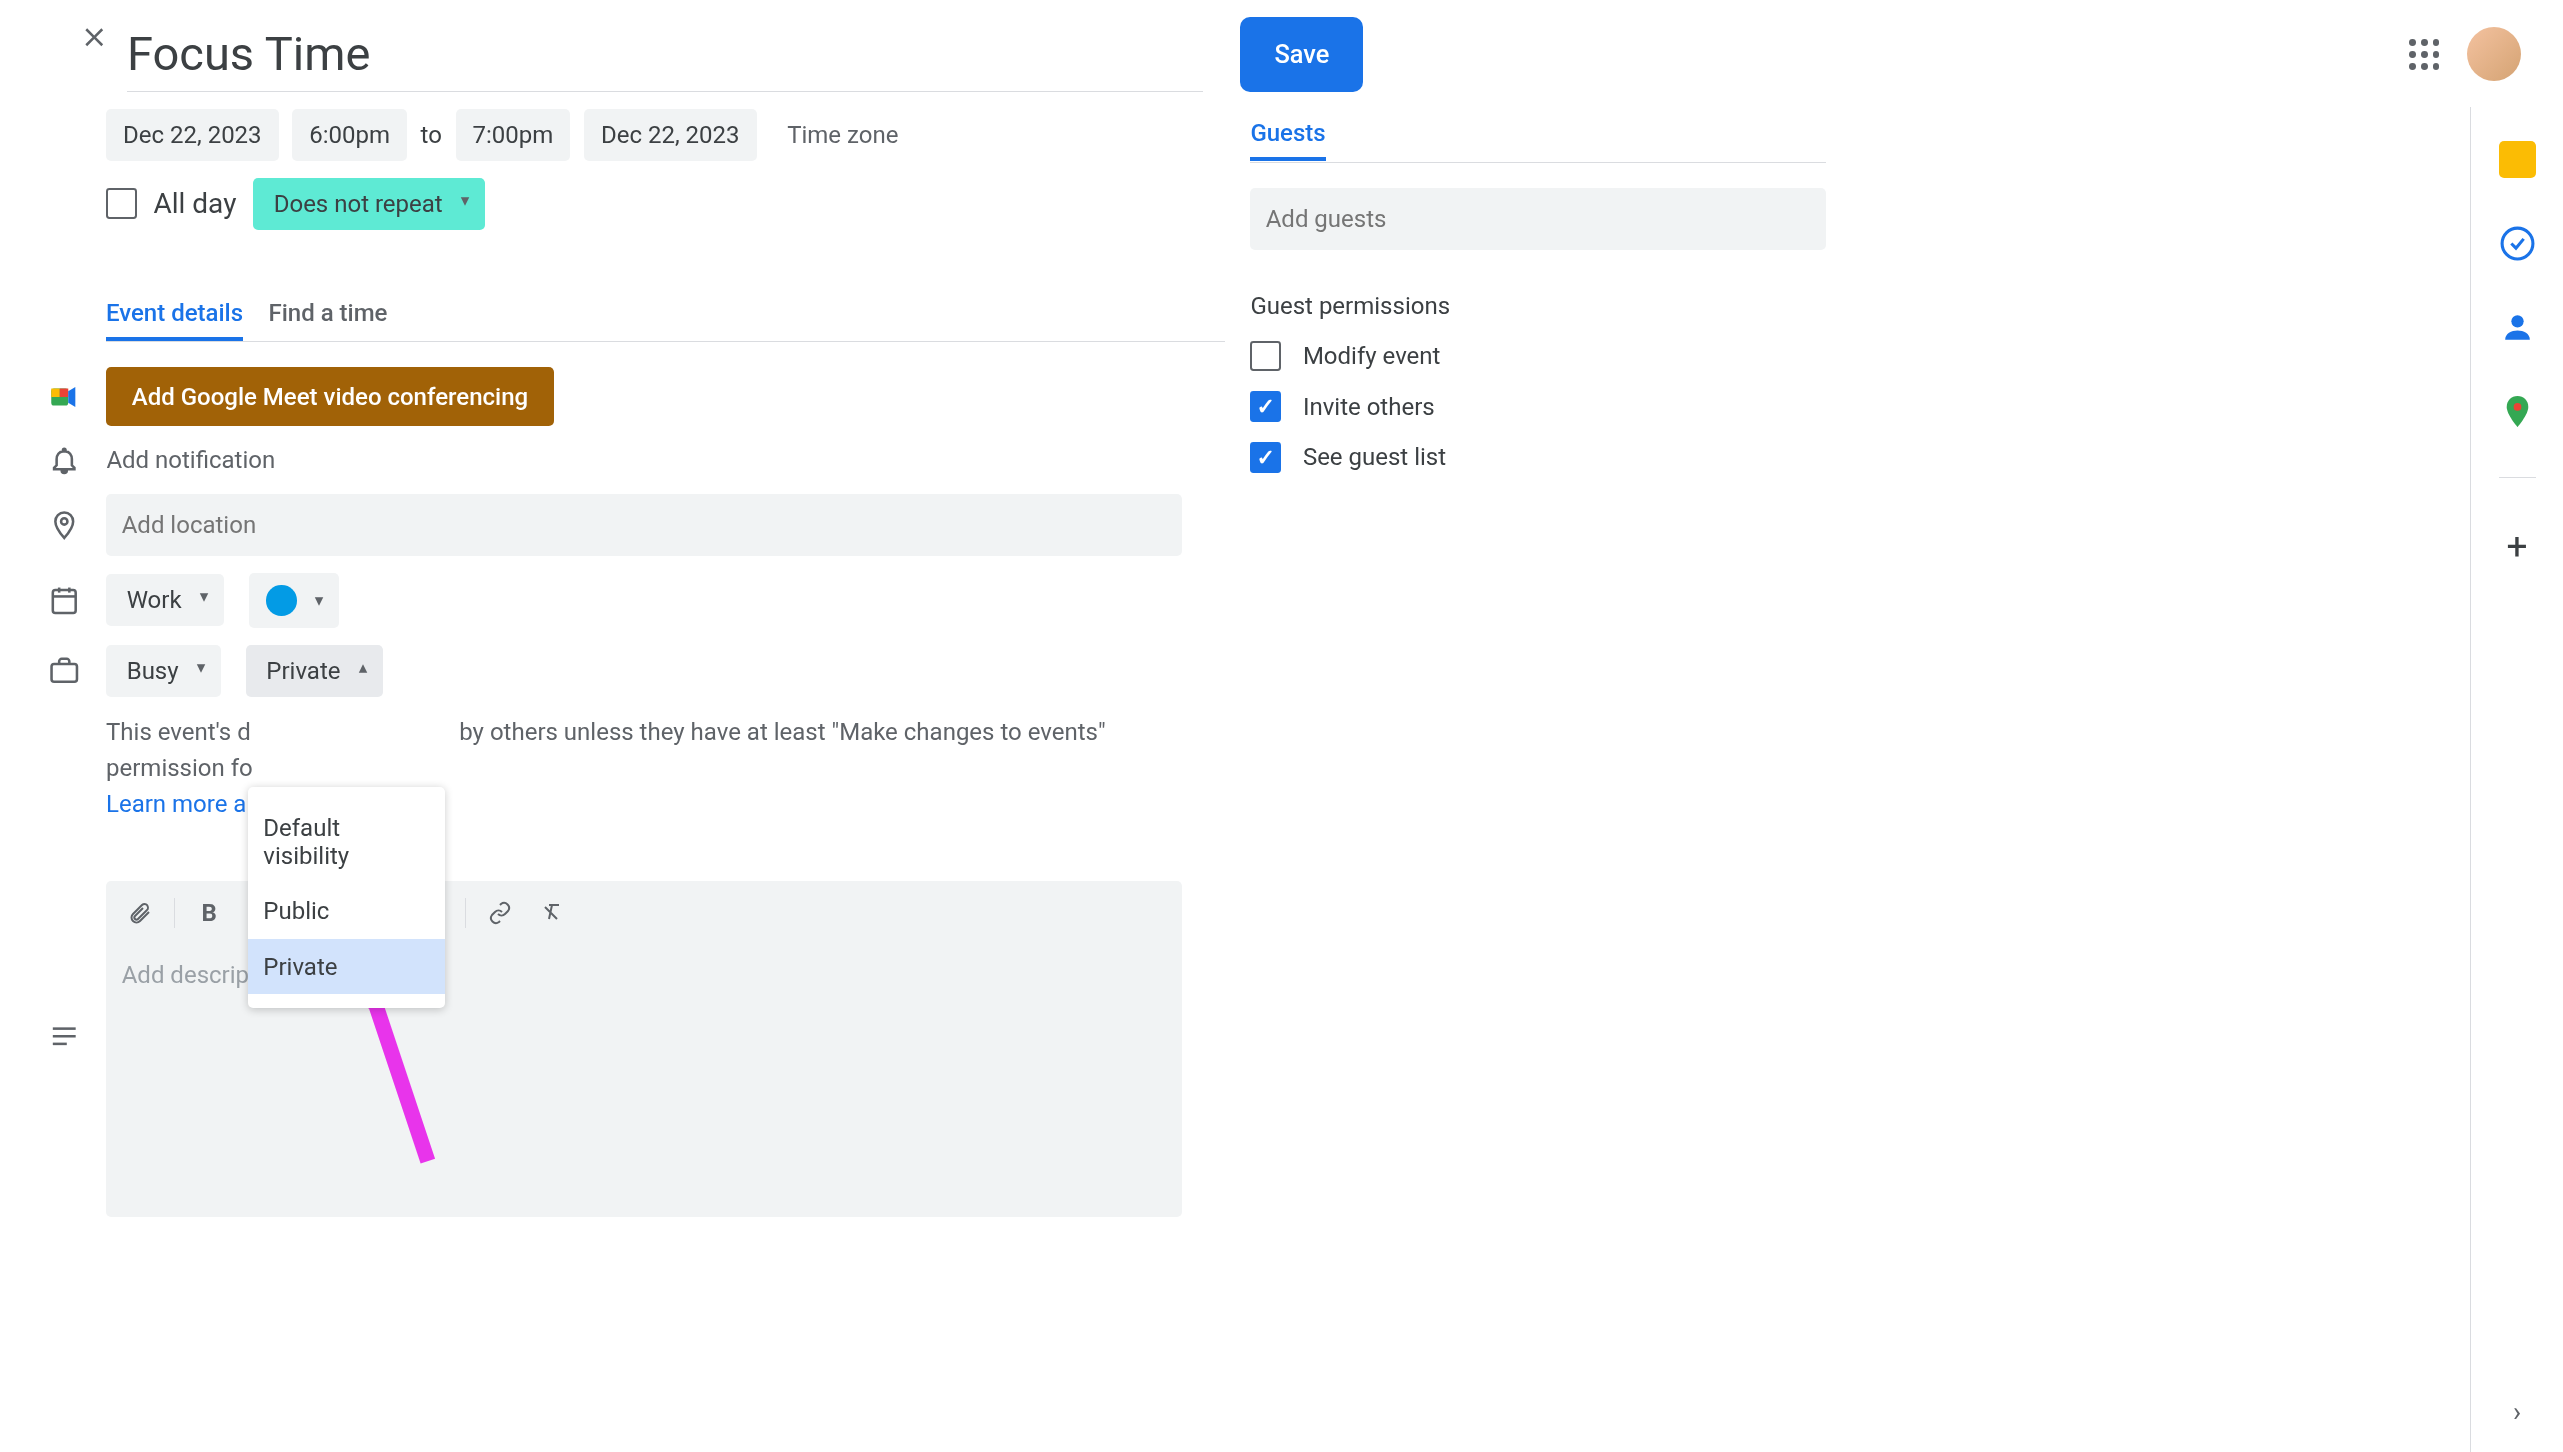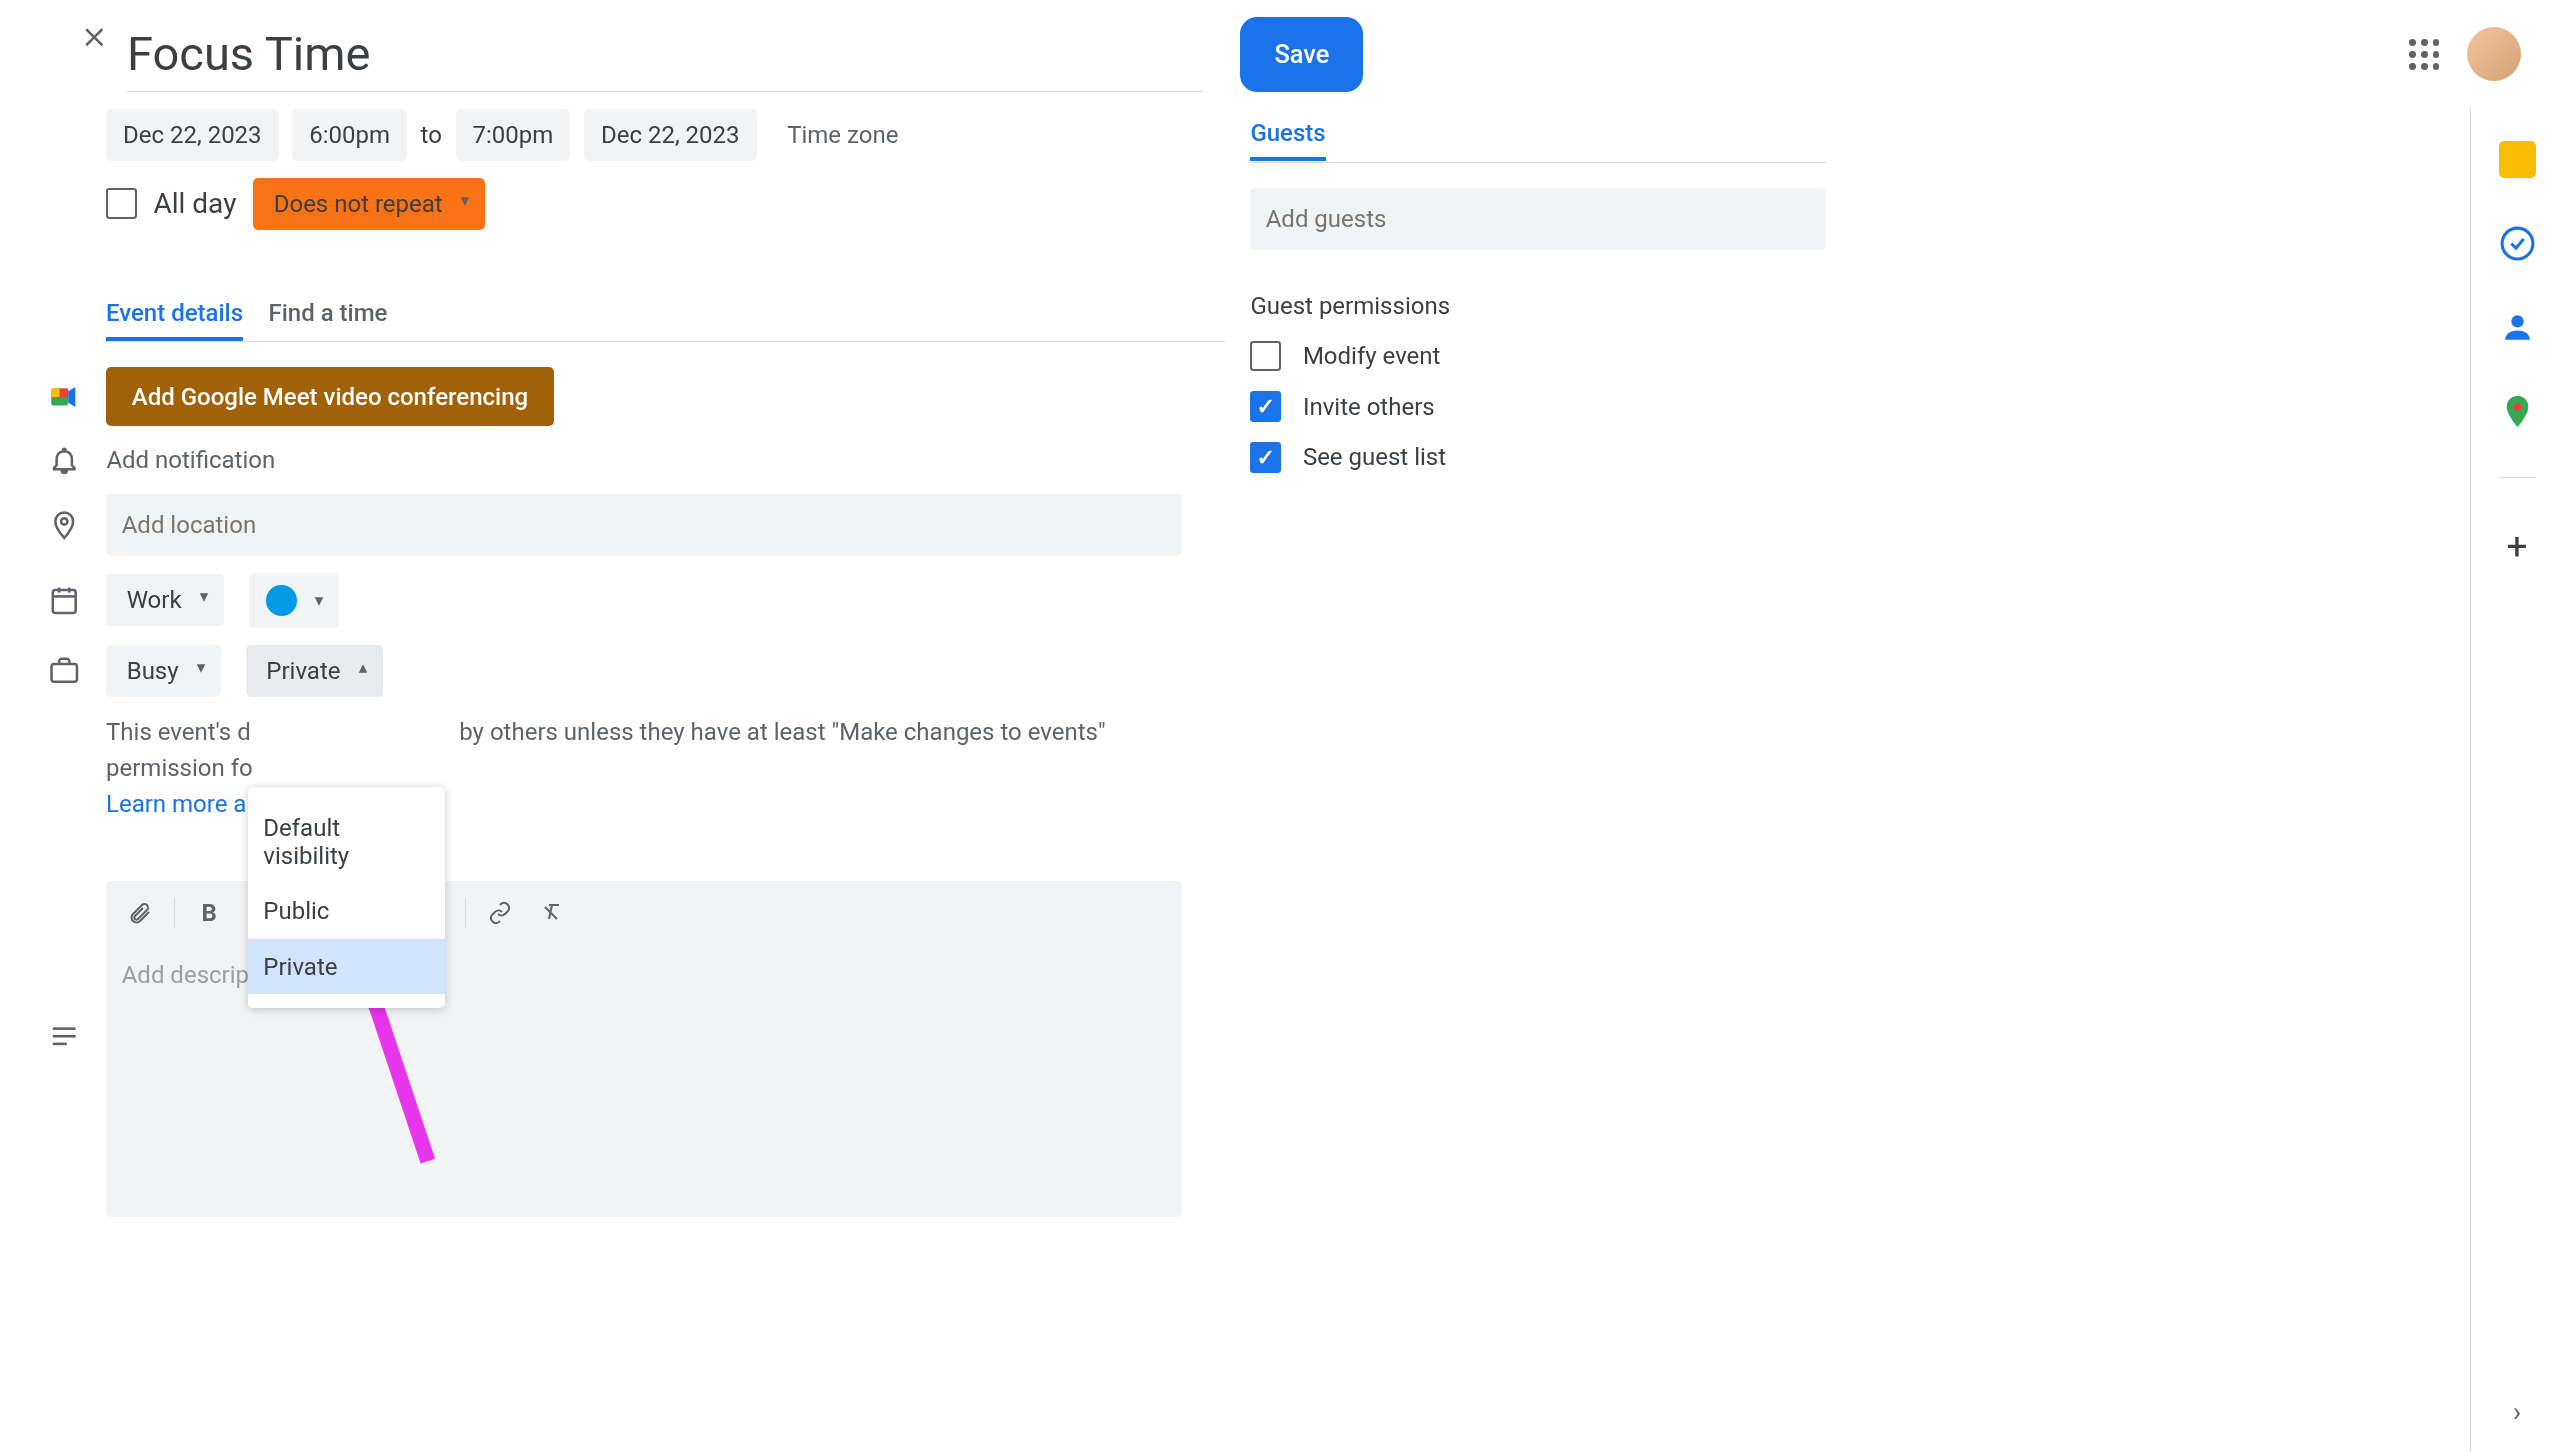--- a/index.html
+++ b/index.html
@@ -40,21 +40,21 @@
       padding: 8.5px 0 10.2px 0;
       width: 1076px;
       outline: none;
     }
     .save-btn {
       background: #1a73e8;
       color: #fff;
       border: none;
       padding: 15.3px 34px;
       font-size: 25.4px;
-      border-radius: 17px;
+      border-radius: 10px;
       cursor: pointer;
       font-weight: 500;
       margin-left: 25.4px;
     }
     .header-right {
       margin-left: auto;
       display: flex;
       align-items: center;
       gap: 17px;
       margin-right: 17px;
@@ -135,21 +135,21 @@
       content: '✓';
       color: #fff;
       font-size: 22px;
       font-weight: bold;
     }
     .allday-label {
       font-size: 28px;
       color: #3c4043;
     }
     .repeat-select {
-      background: #f97316;
+      background: #5eead4;
       padding: 12px 42px 12px 20.3px;
       border-radius: 5.1px;
       font-size: 24px;
       color: #3c4043;
       cursor: pointer;
       position: relative;
     }
     .repeat-select::after {
       content: '▾';
       position: absolute;

